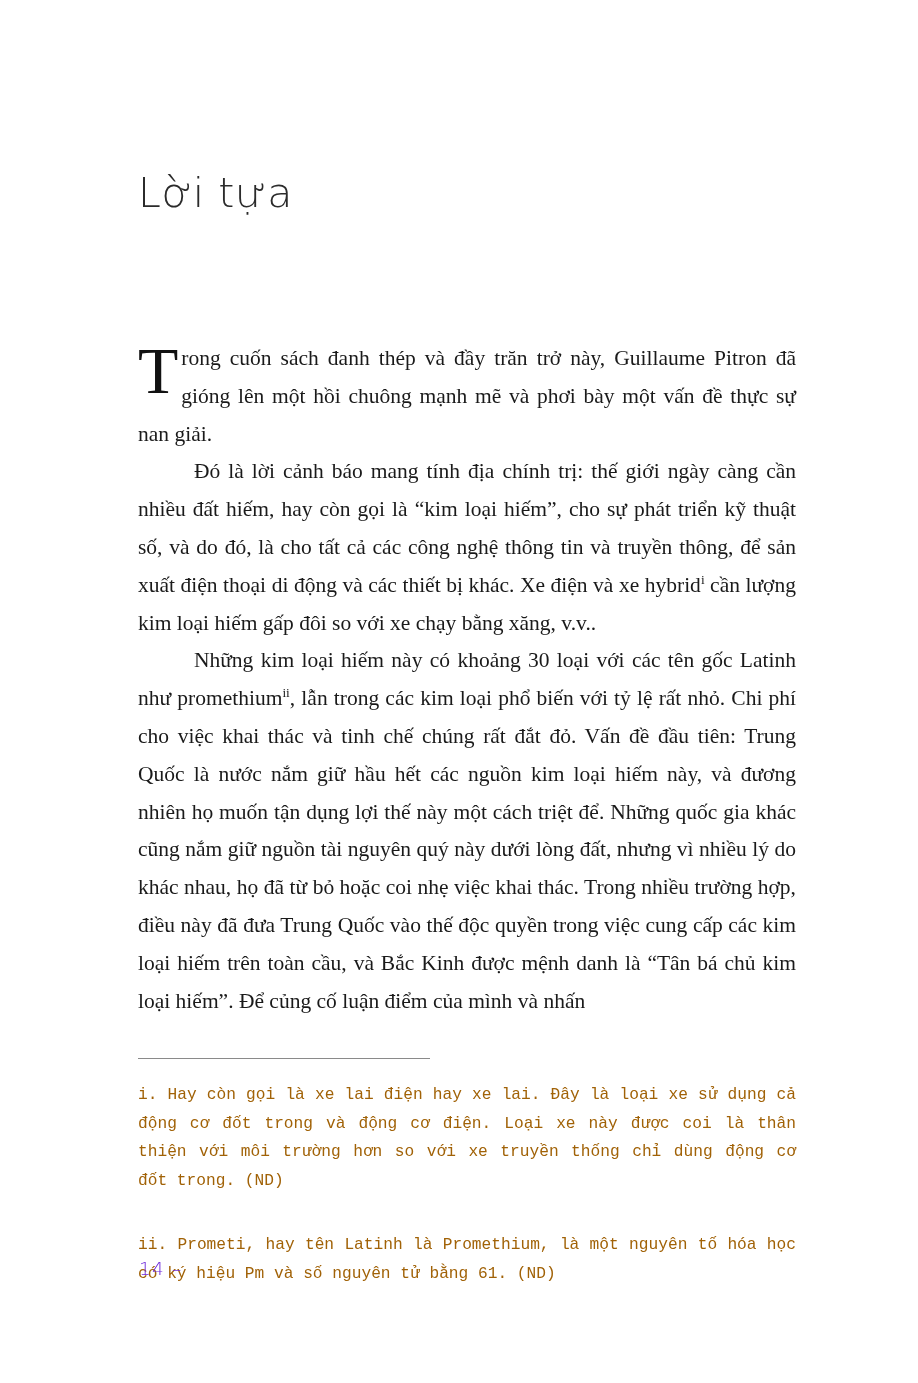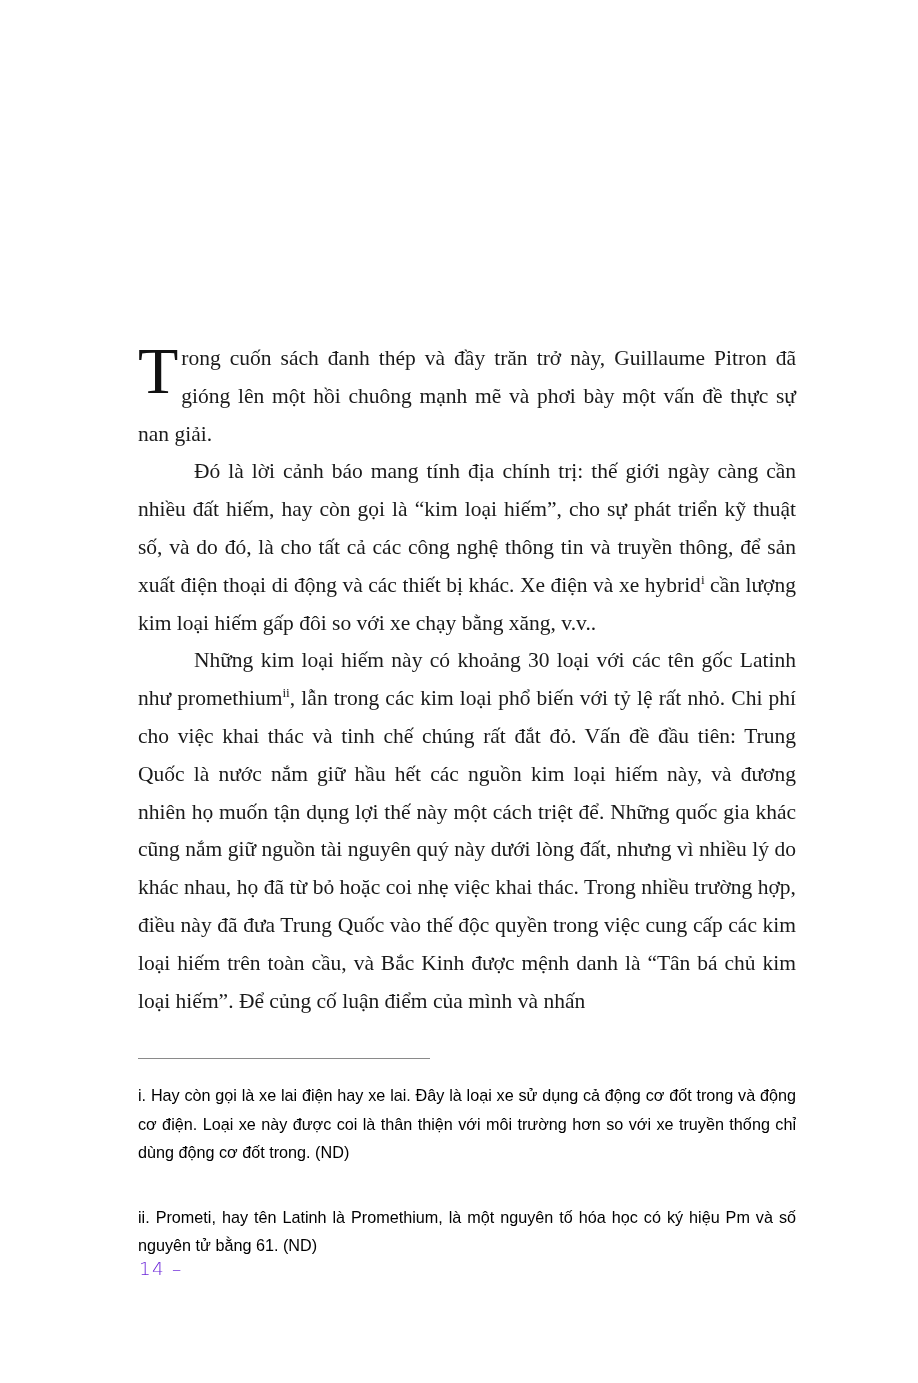--- a/index.html
+++ b/index.html
@@ -69,22 +69,22 @@
     vertical-align: super;
     line-height: 0;
   }
 
   
   .footnote-area {
     position: absolute;
     left: 138px;
     top: 1058px;
     width: 658px;
-    font-family: Liberation Sans, sans-serif;
-    color: #000000;
+    font-family: Liberation Mono, monospace;
+    color: #a16207;
   }
   .footnote-rule {
     width: 292px;
     height: 0;
     border: 0;
     border-top: 1.1px solid #8a8a8a;
     margin: 0 0 22px 0;
   }
   .footnote {
     font-size: 16.2px;
@@ -109,20 +109,21 @@
     letter-spacing: 1.2px;
     color: #6d28d9;
     white-space: nowrap;
   }
 </style>
 </head>
 <body>
 
 <div class="page">
 
+  <h1 class="chapter-title">Lời tựa</h1>
 
   <div class="body-block">
 
     <p class="para-first"><span class="dropcap">T</span><span>rong cuốn sách đanh thép và đầy trăn trở này, Guillaume Pitron đã gióng lên một hồi chuông mạnh mẽ và phơi bày một vấn đề thực sự nan giải.</span></p>
 
     <p class="para-indent"><span>Đó là lời cảnh báo mang tính địa chính trị: thế giới ngày càng cần nhiều đất hiếm, hay còn gọi là “kim loại hiếm”, cho sự phát triển kỹ thuật số, và do đó, là cho tất cả các công nghệ thông tin và truyền thông, để sản xuất điện thoại di động và các thiết bị khác. Xe điện và xe hybrid</span><sup class="fn-marker">i</sup><span> cần lượng kim loại hiếm gấp đôi so với xe chạy bằng xăng, v.v..</span></p>
 
     <p class="para-indent"><span>Những kim loại hiếm này có khoảng 30 loại với các tên gốc Latinh như promethium</span><sup class="fn-marker">ii</sup><span>, lẫn trong các kim loại phổ biến với tỷ lệ rất nhỏ. Chi phí cho việc khai thác và tinh chế chúng rất đắt đỏ. Vấn đề đầu tiên: Trung Quốc là nước nắm giữ hầu hết các nguồn kim loại hiếm này, và đương nhiên họ muốn tận dụng lợi thế này một cách triệt để. Những quốc gia khác cũng nắm giữ nguồn tài nguyên quý này dưới lòng đất, nhưng vì nhiều lý do khác nhau, họ đã từ bỏ hoặc coi nhẹ việc khai thác. Trong nhiều trường hợp, điều này đã đưa Trung Quốc vào thế độc quyền trong việc cung cấp các kim loại hiếm trên toàn cầu, và Bắc Kinh được mệnh danh là “Tân bá chủ kim loại hiếm”. Để củng cố luận điểm của mình và nhấn</span></p>
 
   </div>

